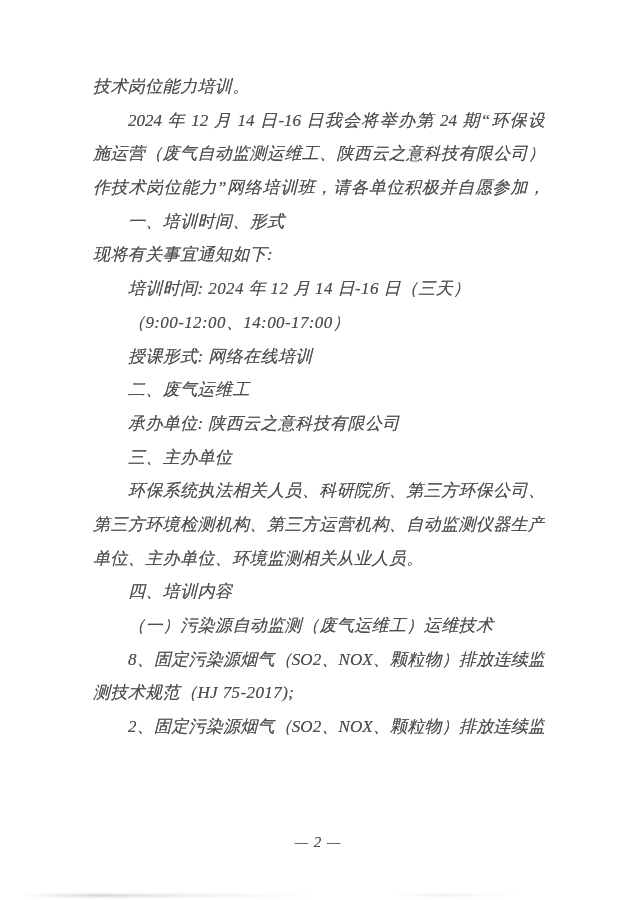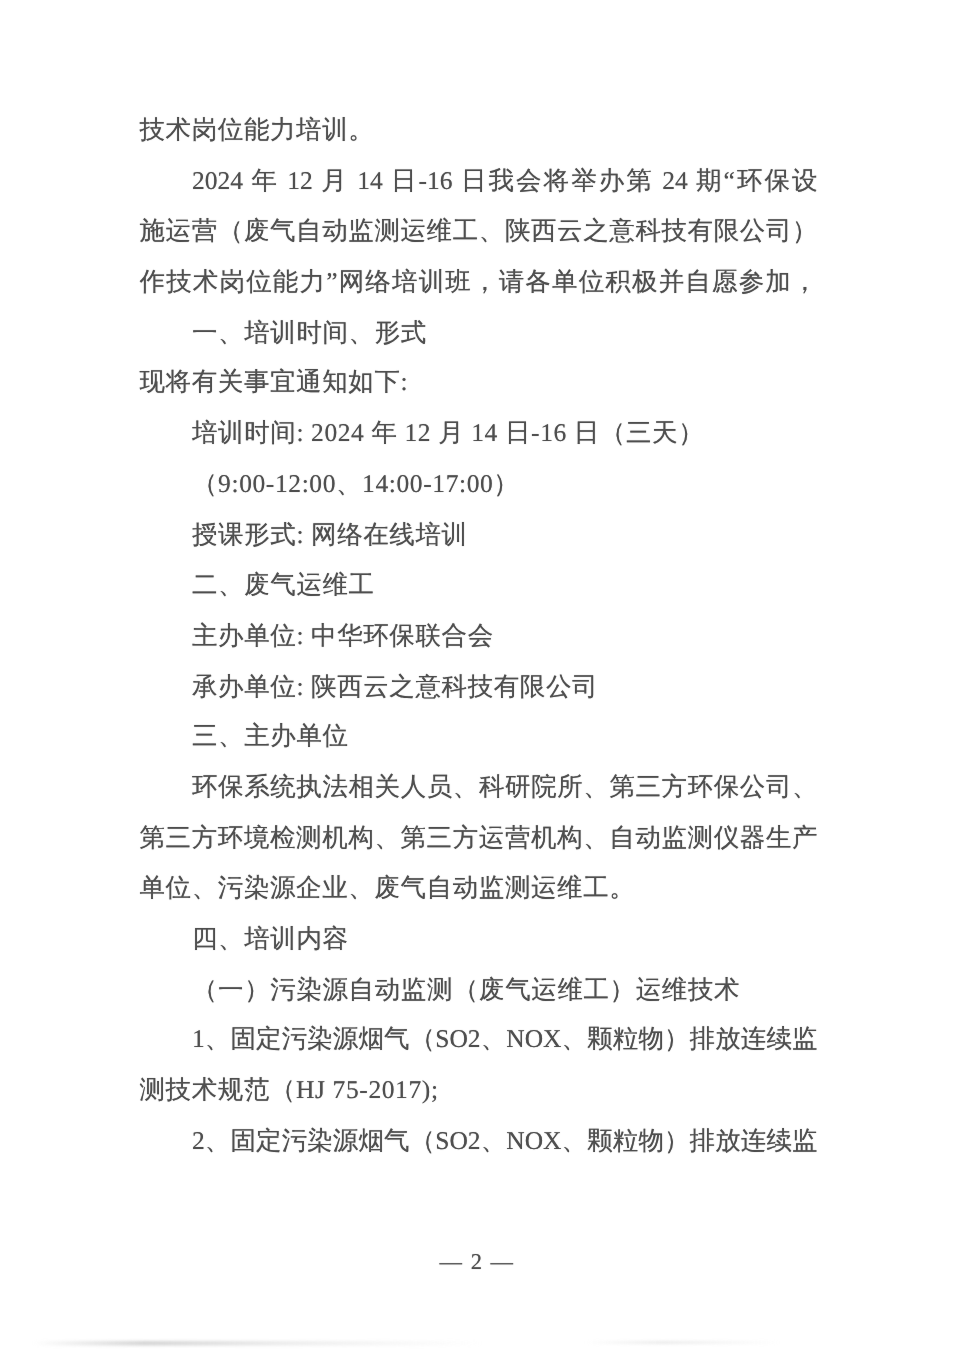--- a/index.html
+++ b/index.html
@@ -12,20 +12,21 @@
     position: relative;
     overflow: hidden;
     background: var(--paper, #ffffff);
     color: var(--ink, #4f4f4f);
     font-family: "Liberation Serif", "DejaVu Serif", serif;
   }
   .page {
     position: absolute;
     inset: 0;
     background: var(--paper, #ffffff);
+    font-style: italic;
   }
   .content {
     position: absolute;
     left: 93px;
     top: 70px;
     width: 452px;
   }
   .line {
     height: 33.7px;
     line-height: 33.7px;
@@ -92,28 +93,27 @@
       <div class="line">技术岗位能力培训。</div>
       <div class="line indent just">2024 年 12 月 14 日-16 日我会将举办第 24 期“环保设</div>
       <div class="line just">施运营（废气自动监测运维工、陕西云之意科技有限公司）操</div>
       <div class="line just">作技术岗位能力”网络培训班，请各单位积极并自愿参加，</div>
       <div class="line indent">一、培训时间、形式</div>
       <div class="line">现将有关事宜通知如下:</div>
       <div class="line indent">培训时间: 2024 年 12 月 14 日-16 日（三天）</div>
       <div class="line indent">（9:00-12:00、14:00-17:00）</div>
       <div class="line indent">授课形式: 网络在线培训</div>
       <div class="line indent">二、废气运维工</div>
-      <div class="line indent">主办单位: 中华环保联合会</div>
       <div class="line indent">承办单位: 陕西云之意科技有限公司</div>
       <div class="line indent">三、主办单位</div>
       <div class="line indent just">环保系统执法相关人员、科研院所、第三方环保公司、</div>
       <div class="line just">第三方环境检测机构、第三方运营机构、自动监测仪器生产</div>
-      <div class="line">单位、污染源企业、废气自动监测运维工。</div>
+      <div class="line">单位、主办单位、环境监测相关从业人员。</div>
       <div class="line indent">四、培训内容</div>
       <div class="line indent">（一）污染源自动监测（废气运维工）运维技术</div>
-      <div class="line indent just">1、固定污染源烟气（SO2、NOX、颗粒物）排放连续监</div>
+      <div class="line indent just">8、固定污染源烟气（SO2、NOX、颗粒物）排放连续监</div>
       <div class="line">测技术规范（HJ 75-2017);</div>
       <div class="line indent just">2、固定污染源烟气（SO2、NOX、颗粒物）排放连续监</div>
     </div>
   <div class="footer">— 2 —</div>
   <div class="scan-smudge-left"></div>
   <div class="scan-smudge-right"></div>
 </div>
 
 </body></html>

